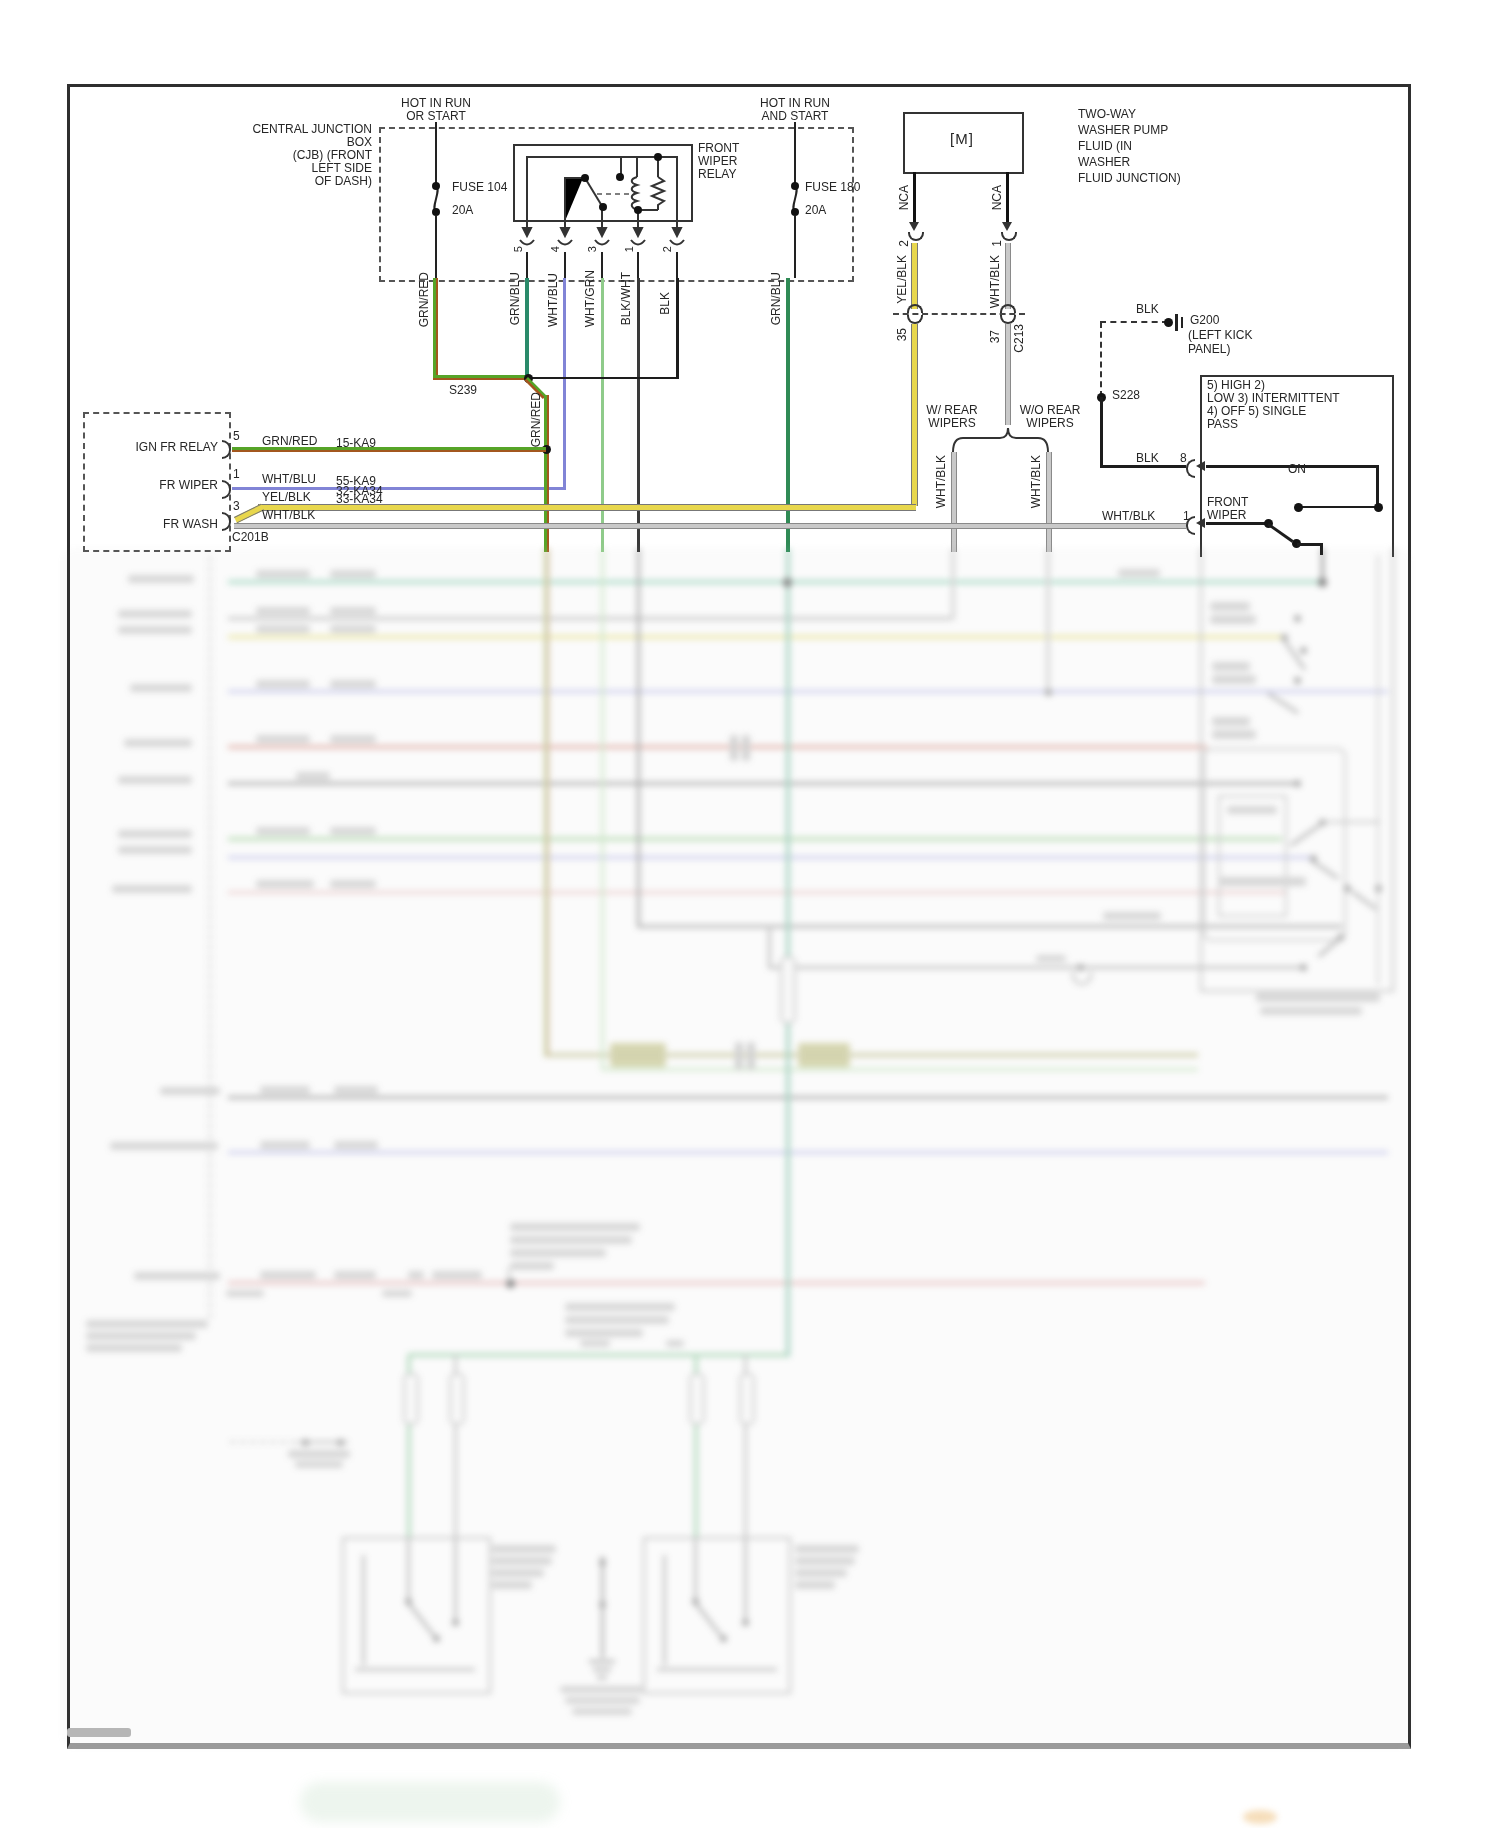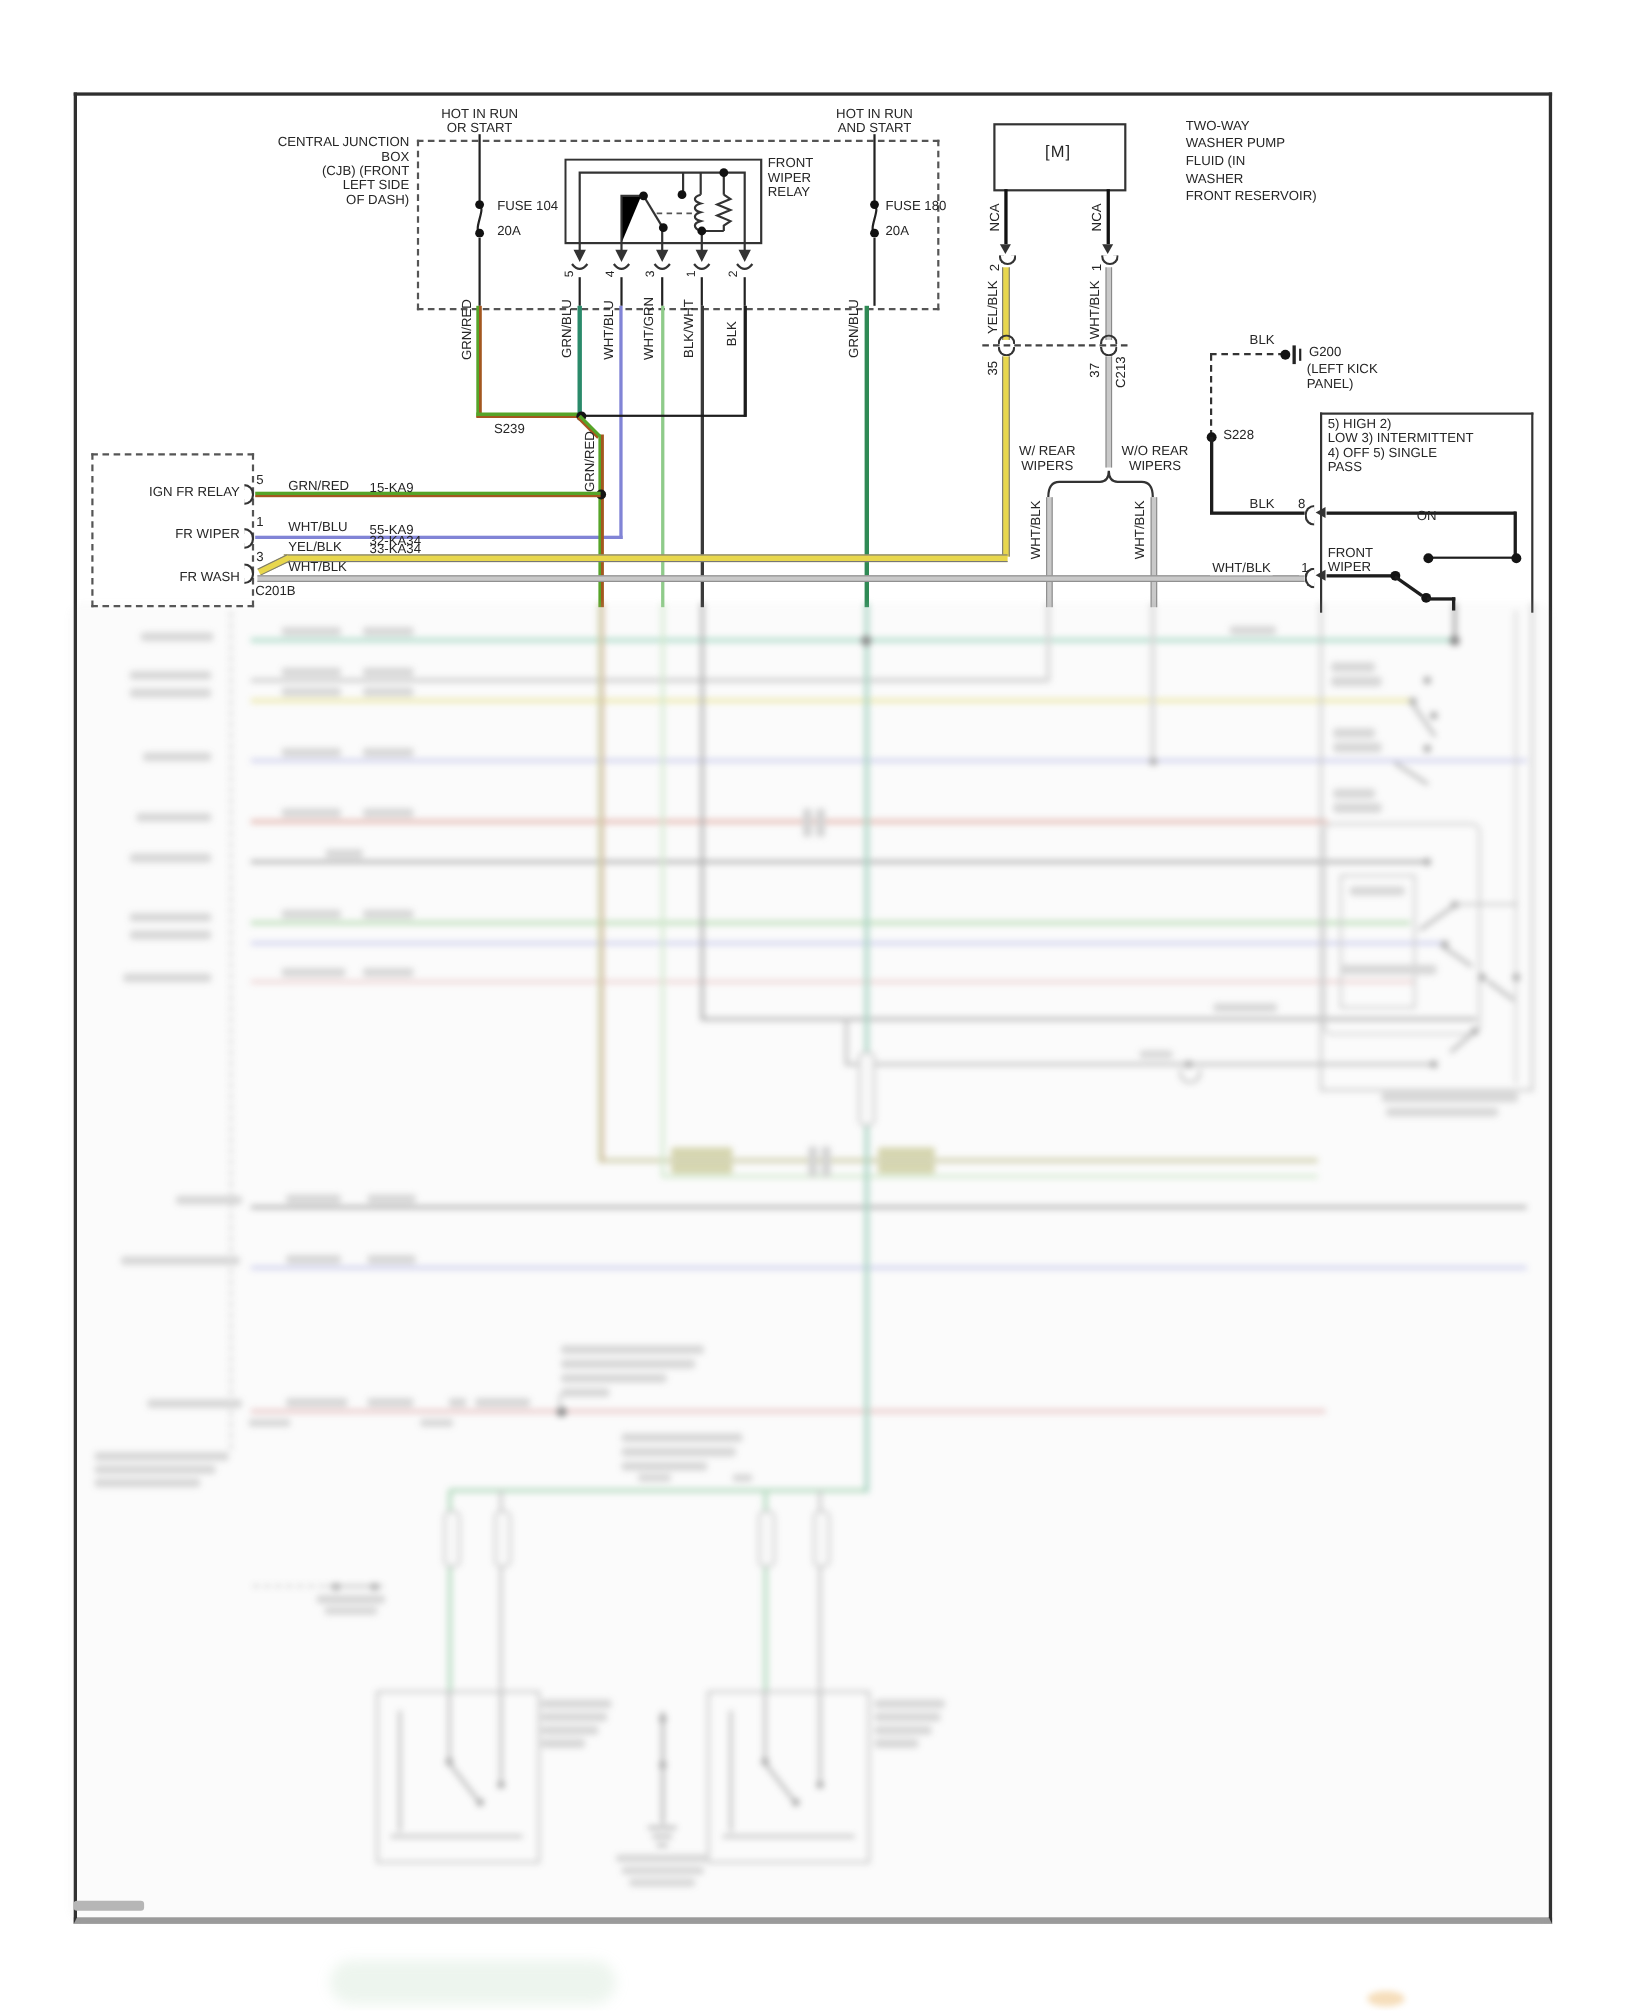--- a/index.html
+++ b/index.html
@@ -154,21 +154,21 @@
   <span class="v" style="left:658px;top:292px">BLK</span>
   <span class="v" style="left:769px;top:272px">GRN/BLU</span>
   <span class="v" style="left:529px;top:392px">GRN/RED</span>
 
   <div class="w" style="left:903px;top:112px;width:117px;height:58px;border:2px solid #333"></div>
   <span class="t c" style="left:938px;top:132px;width:48px;font-size:15px;letter-spacing:1px">[M]</span>
   <span class="t" style="left:1078px;top:108px">TWO-WAY</span>
   <span class="t" style="left:1078px;top:124px">WASHER PUMP</span>
   <span class="t" style="left:1078px;top:140px">FLUID (IN</span>
   <span class="t" style="left:1078px;top:156px">WASHER</span>
-  <span class="t" style="left:1078px;top:172px">FRONT RESERVOIR)</span>
+  <span class="t" style="left:1078px;top:172px">FLUID JUNCTION)</span>
 
   <div class="w" style="left:913px;top:172px;width:3px;height:50px;background:#111"></div>
   <div class="w" style="left:1006px;top:172px;width:3px;height:50px;background:#111"></div>
   <span class="v" style="left:897px;top:185px">NCA</span>
   <span class="v" style="left:990px;top:185px">NCA</span>
   <div class="triD" style="left:909px;top:222px"></div>
   <div class="triD" style="left:1002px;top:222px"></div>
   <div class="cup" style="left:908px;top:232px"></div>
   <div class="cup" style="left:1001px;top:232px"></div>
   <span class="v" style="left:897px;top:240px">2</span>

